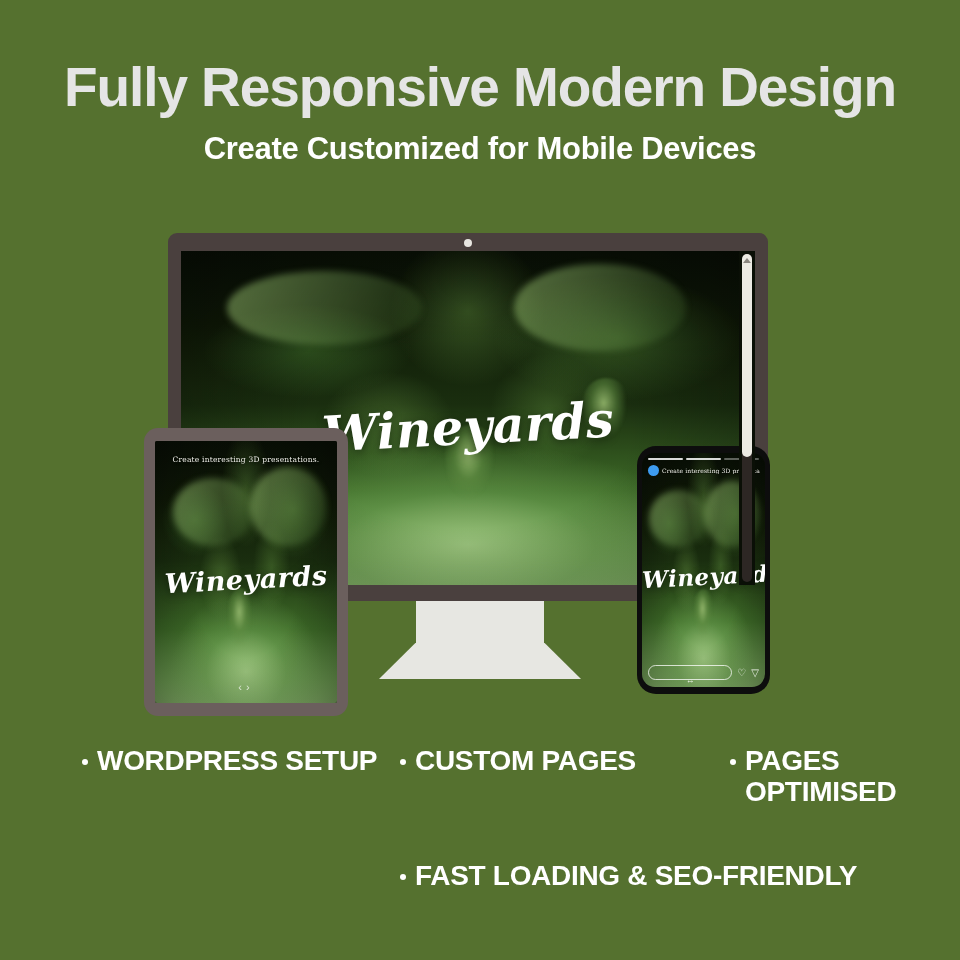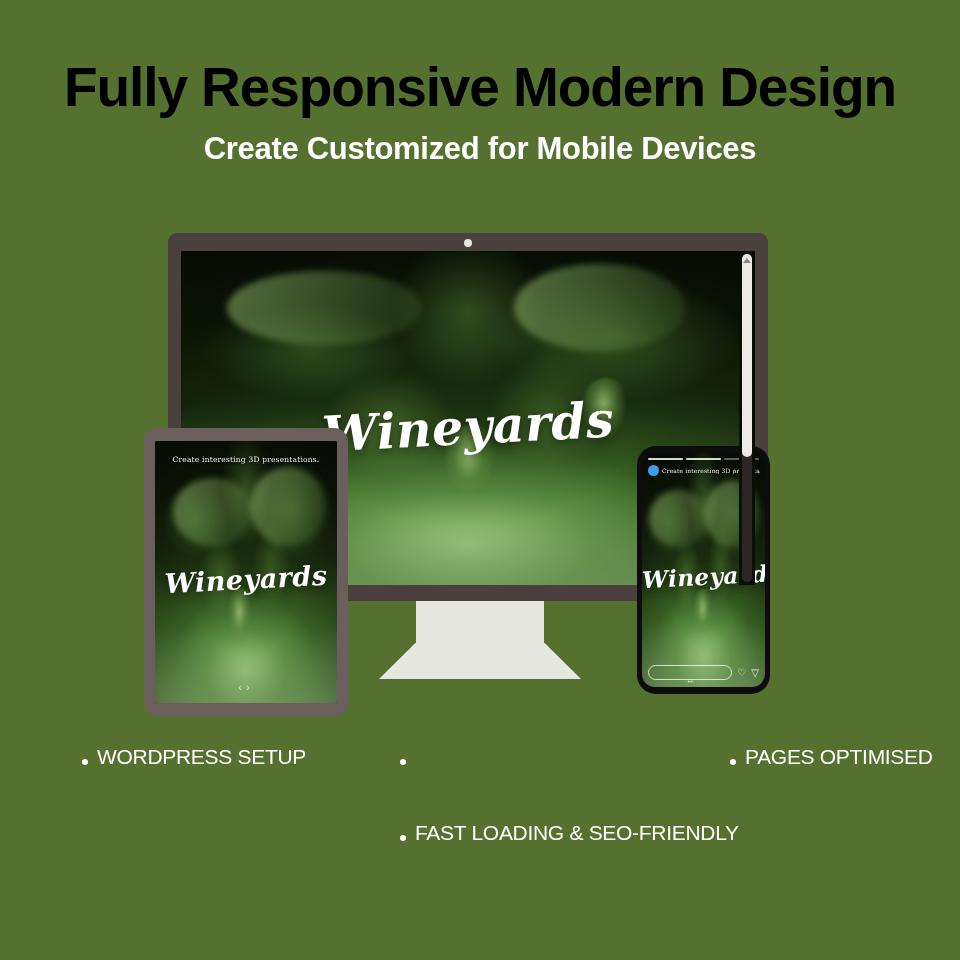--- a/index.html
+++ b/index.html
@@ -24,21 +24,21 @@
   .header {
     position: absolute;
     top: 0; left: 0;
     width: 960px;
     padding-top: 58px;
     text-align: center;
   }
   .headline {
     font-size: 55px;
     font-weight: 700;
-    color: #000000;
+    color: #e5e5e5;
     letter-spacing: -1.1px;
     line-height: 1.06;
     margin: 0;
     white-space: nowrap;
   }
   .subheadline {
     font-size: 31px;
     font-weight: 700;
     color: #ffffff;
     letter-spacing: -0.3px;
@@ -352,22 +352,22 @@
   }
   .feature .dot {
     width: 6px; height: 6px;
     border-radius: 50%;
     background: #ffffff;
     margin-top: 14px;
     flex: 0 0 auto;
   }
   .feature .label {
     color: #ffffff;
-    font-size: 21px;
-    font-weight: 400;
+    font-size: 28px;
+    font-weight: 700;
     line-height: 1.12;
     letter-spacing: -0.3px;
   }
   .feature.wide .label { white-space: normal; }
 </style>
 </head>
 <body>
 
 <div class="poster">
 
@@ -444,20 +444,21 @@
 
   </div>
 
   <div class="features">
     <div class="feature">
       <span class="dot"></span>
       <span class="label">WORDPRESS SETUP</span>
     </div>
     <div class="feature">
       <span class="dot"></span>
+      <span class="label">CUSTOM PAGES</span>
     </div>
     <div class="feature">
       <span class="dot"></span>
       <span class="label">PAGES OPTIMISED</span>
     </div>
     <div class="feature wide" style="grid-column: 2 / span 2;">
       <span class="dot"></span>
       <span class="label">FAST LOADING &amp; SEO-FRIENDLY</span>
     </div>
   </div>

